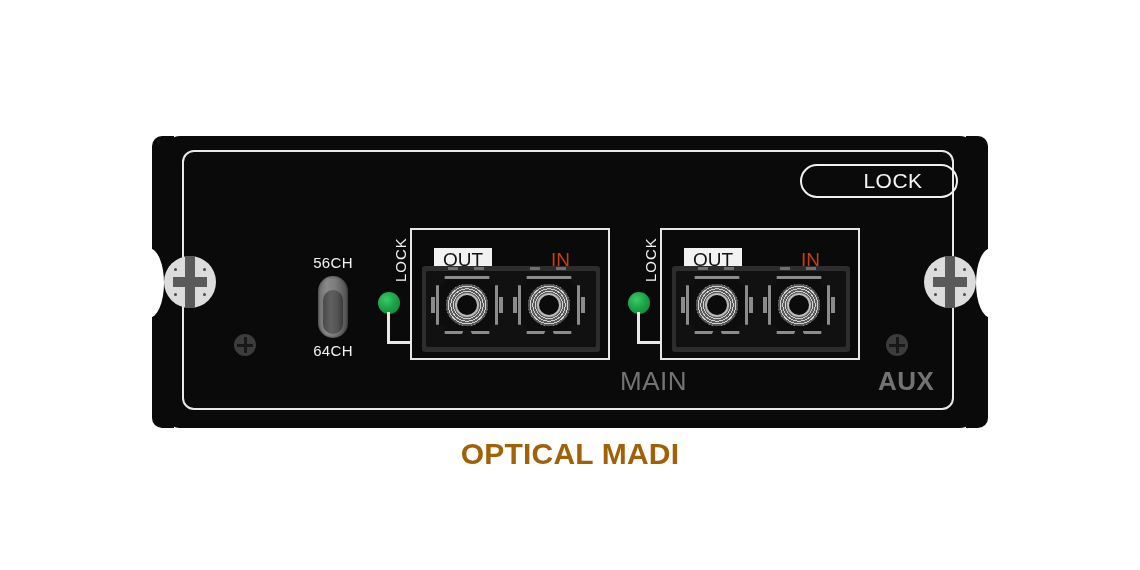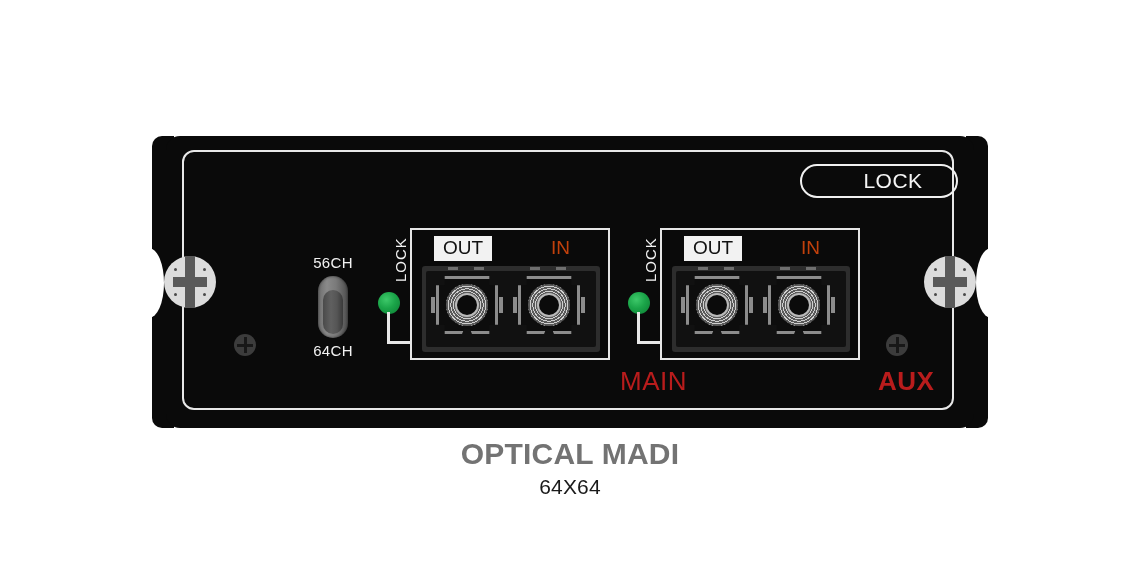--- a/index.html
+++ b/index.html
@@ -211,21 +211,21 @@
   .port-outline {
     position: relative;
     width: 200px;
     height: 132px;
     border: 2px solid #e6e6e6;
     box-sizing: border-box;
     background: #0a0a0a;
   }
   .io-labels {
     position: absolute;
-    top: 6px;
+    top: 18px;
     left: 0;
     width: 100%;
     height: 26px;
   }
   .io-out {
     position: absolute;
     left: 22px;
     top: 0;
     background: #f2f2f2;
     color: #111111;
@@ -360,40 +360,40 @@
     left: 13px;
     top: 109px;
     height: 3px;
     background: #e8e8e8;
   }
   .lead-h.main { width: 122px; }
   .lead-h.aux  { width: 104px; }
 
   .port-name {
     position: absolute;
-    color: #b91c1c;
+    color: #737373;
     font-size: 26px;
     letter-spacing: 0.5px;
     top: 230px;
   }
   .port-name.main { left: 468px; }
   .port-name.aux  { left: 726px; font-weight: bold; }
 
   
   .caption {
     position: absolute;
     left: 0;
     width: 1140px;
     text-align: center;
   }
   .caption-title {
     top: 437px;
     font-size: 30px;
     font-weight: bold;
-    color: #737373;
+    color: #a16207;
     letter-spacing: 0.2px;
   }
   .caption-sub {
     top: 475px;
     font-size: 21px;
     color: #1a1a1a;
     letter-spacing: 0.2px;
   }
 </style>
 </head>
@@ -532,15 +532,14 @@
         </div>
       </div>
     </div>
 
     <div class="port-name main">MAIN</div>
     <div class="port-name aux">AUX</div>
 
   </div>
 
   <div class="caption caption-title" style="position:absolute;top:437px;">OPTICAL MADI</div>
-  <div class="caption caption-sub" style="position:absolute;top:475px;">64X64</div>
 
 </div>
 
 </body></html>

